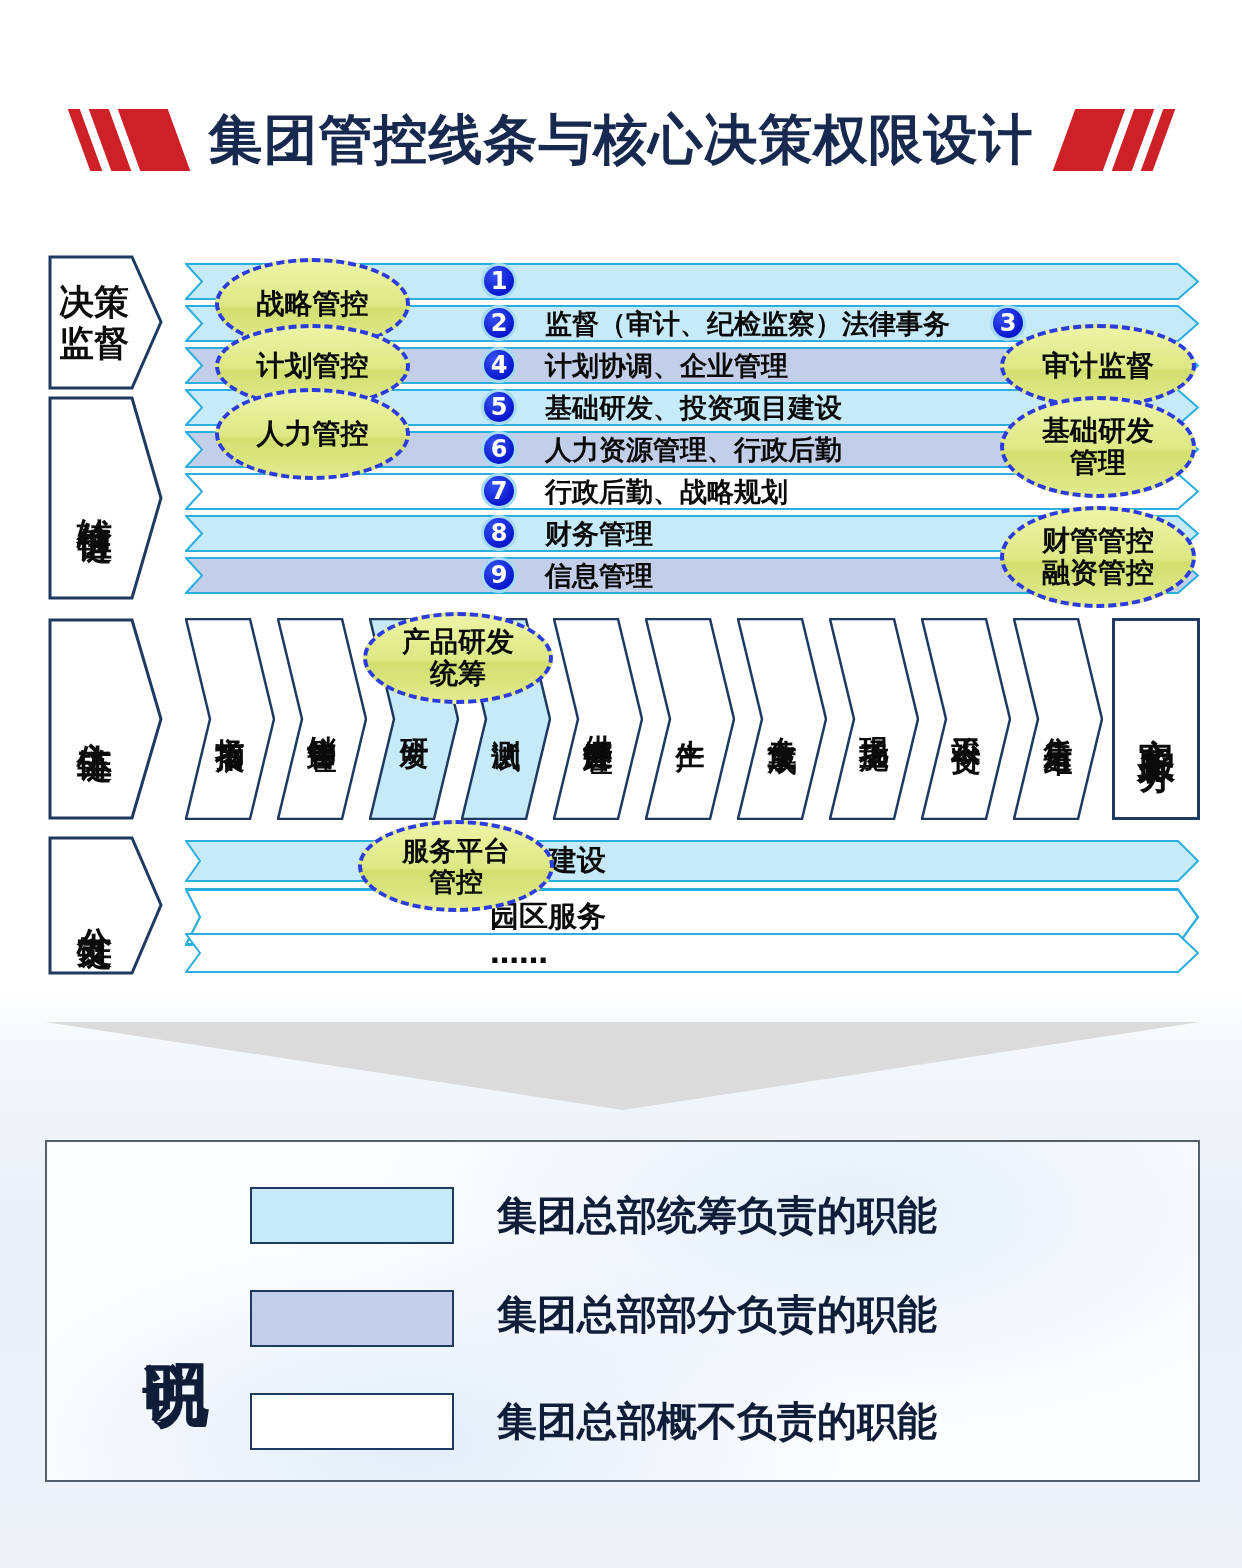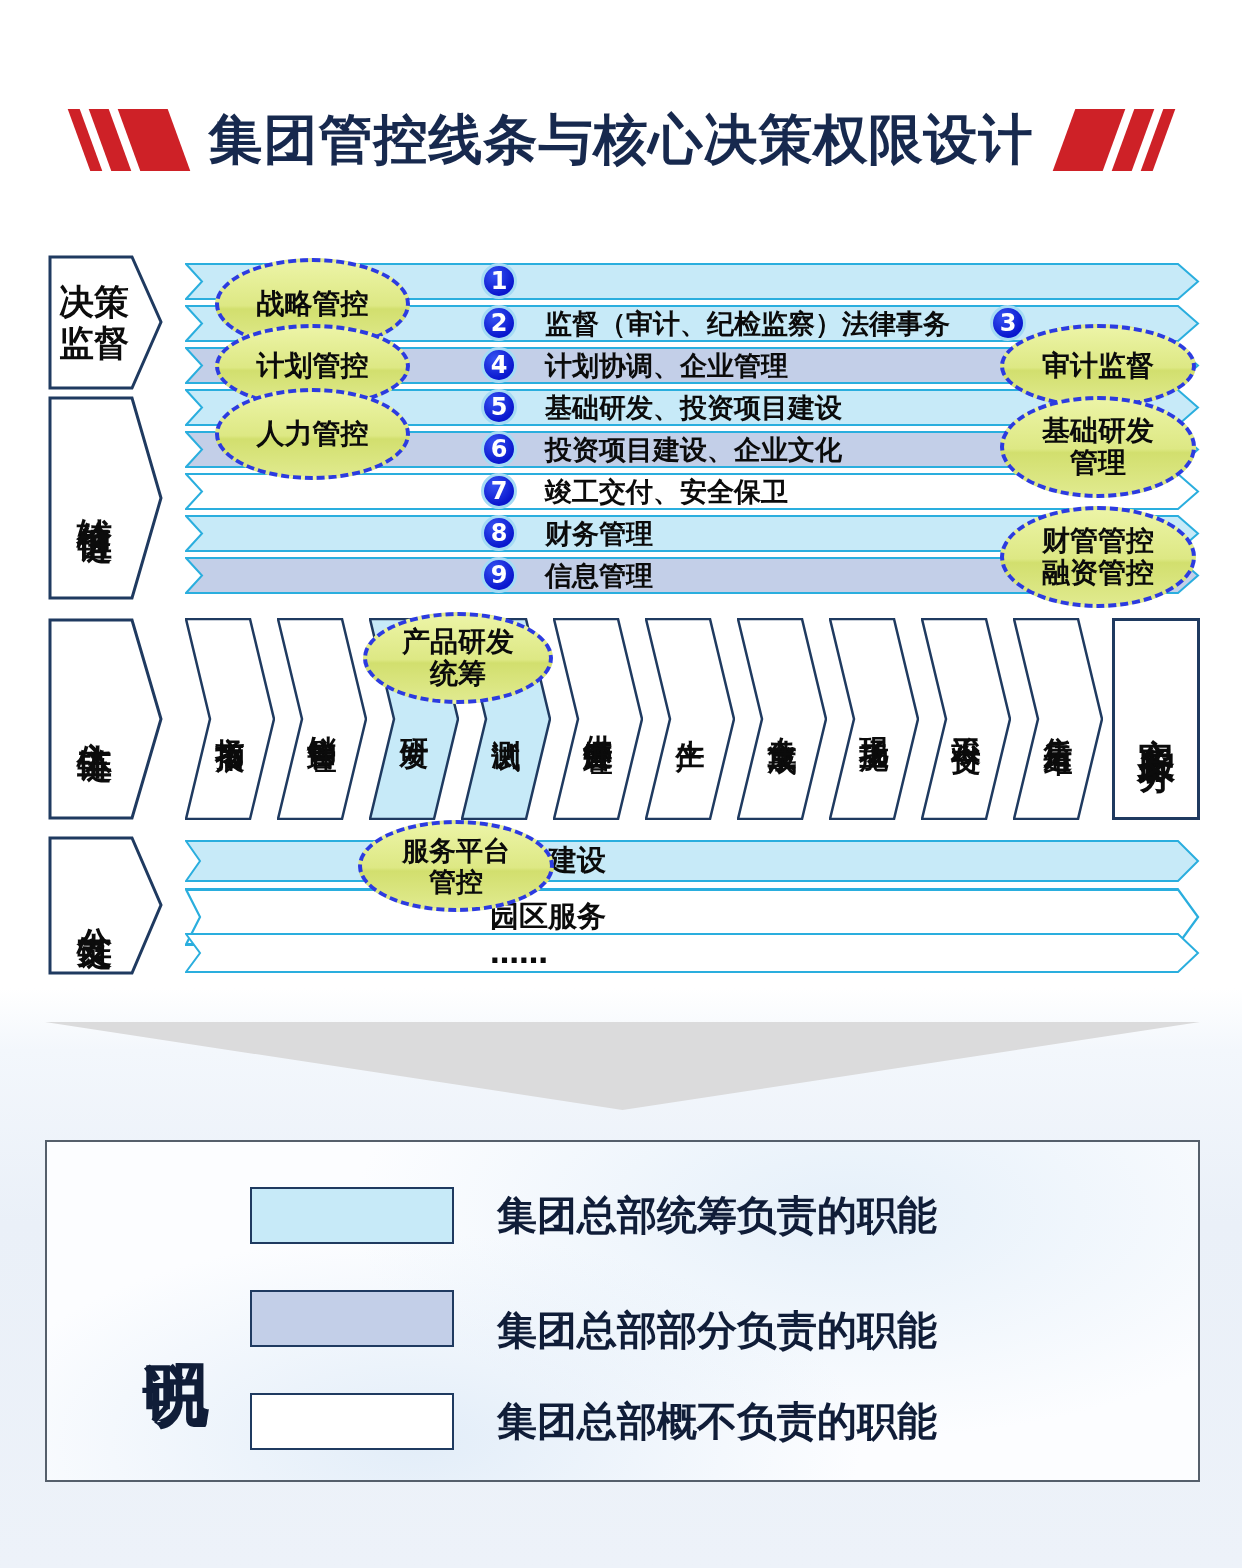--- a/index.html
+++ b/index.html
@@ -150,29 +150,29 @@
     </svg>
     <div class="badge" style="left:296px;top:0px;">5</div>
     <div class="btxt">基础研发、投资项目建设</div>
   </div>
 
   <div class="band" style="top:431px;height:37px;">
     <svg viewBox="0 0 1015 37" preserveAspectRatio="none">
       <polygon points="1,1 993,1 1013,18.5 993,36 1,36 17,18.5" fill="#c3cfe8" stroke="#2aaede" stroke-width="2"></polygon>
     </svg>
     <div class="badge" style="left:296px;top:0px;">6</div>
-    <div class="btxt">投资项目建设、企业文化</div>
+    <div class="btxt">人力资源管理、行政后勤</div>
   </div>
 
   <div class="band" style="top:473px;height:37px;">
     <svg viewBox="0 0 1015 37" preserveAspectRatio="none">
       <polygon points="1,1 993,1 1013,18.5 993,36 1,36 17,18.5" fill="#ffffff" stroke="#2aaede" stroke-width="2"></polygon>
     </svg>
     <div class="badge" style="left:296px;top:0px;">7</div>
-    <div class="btxt">竣工交付、安全保卫</div>
+    <div class="btxt">行政后勤、战略规划</div>
   </div>
 
   <div class="band" style="top:515px;height:37px;">
     <svg viewBox="0 0 1015 37" preserveAspectRatio="none">
       <polygon points="1,1 993,1 1013,18.5 993,36 1,36 17,18.5" fill="#c7eaf8" stroke="#2aaede" stroke-width="2"></polygon>
     </svg>
     <div class="badge" style="left:296px;top:0px;">8</div>
     <div class="btxt">财务管理</div>
   </div>
 
@@ -308,18 +308,18 @@
 
   <div class="legend">
     <div class="wave2"></div>
     <div class="wave1"></div>
     <div class="legend-title">
       <span>说明</span>
     </div>
     <div class="swatch" style="top:45px;background:#c7eaf8;"></div>
     <div class="legend-item-text" style="top:45px;">集团总部统筹负责的职能</div>
     <div class="swatch" style="top:148px;background:#c3cfe8;"></div>
-    <div class="legend-item-text" style="top:160px;font-family:Liberation Mono, monospace;">集团总部部分负责的职能</div>
+    <div class="legend-item-text" style="top:144px;font-family:Liberation Mono, monospace;">集团总部部分负责的职能</div>
     <div class="swatch" style="top:251px;background:#ffffff;"></div>
     <div class="legend-item-text" style="top:251px;">集团总部概不负责的职能</div>
   </div>
 
 </div>
 
 </body></html>

